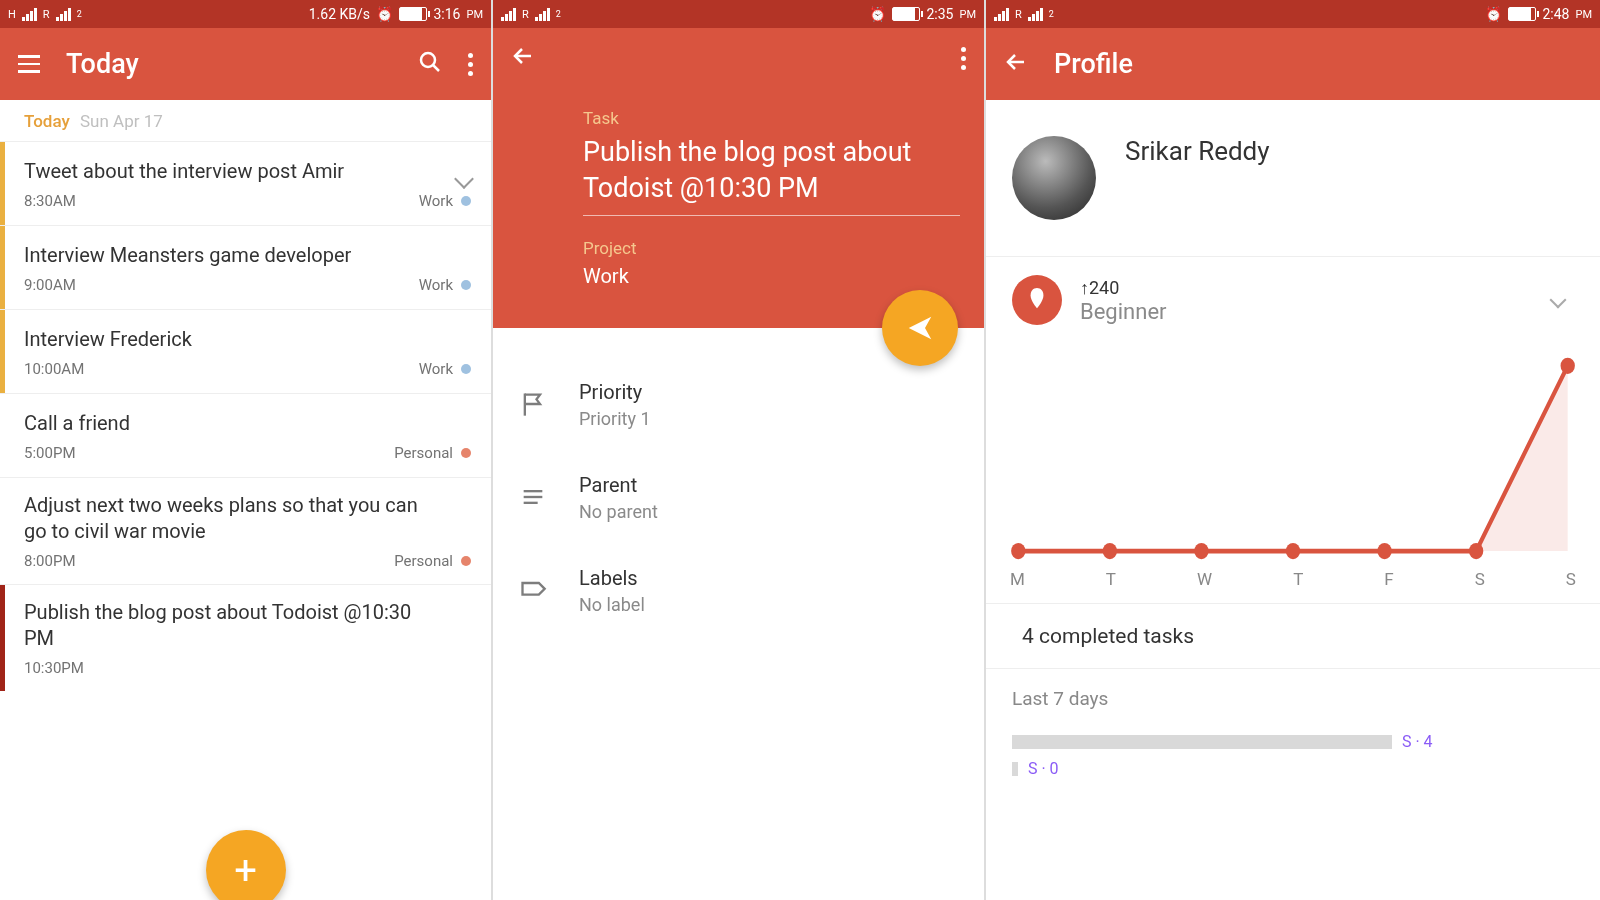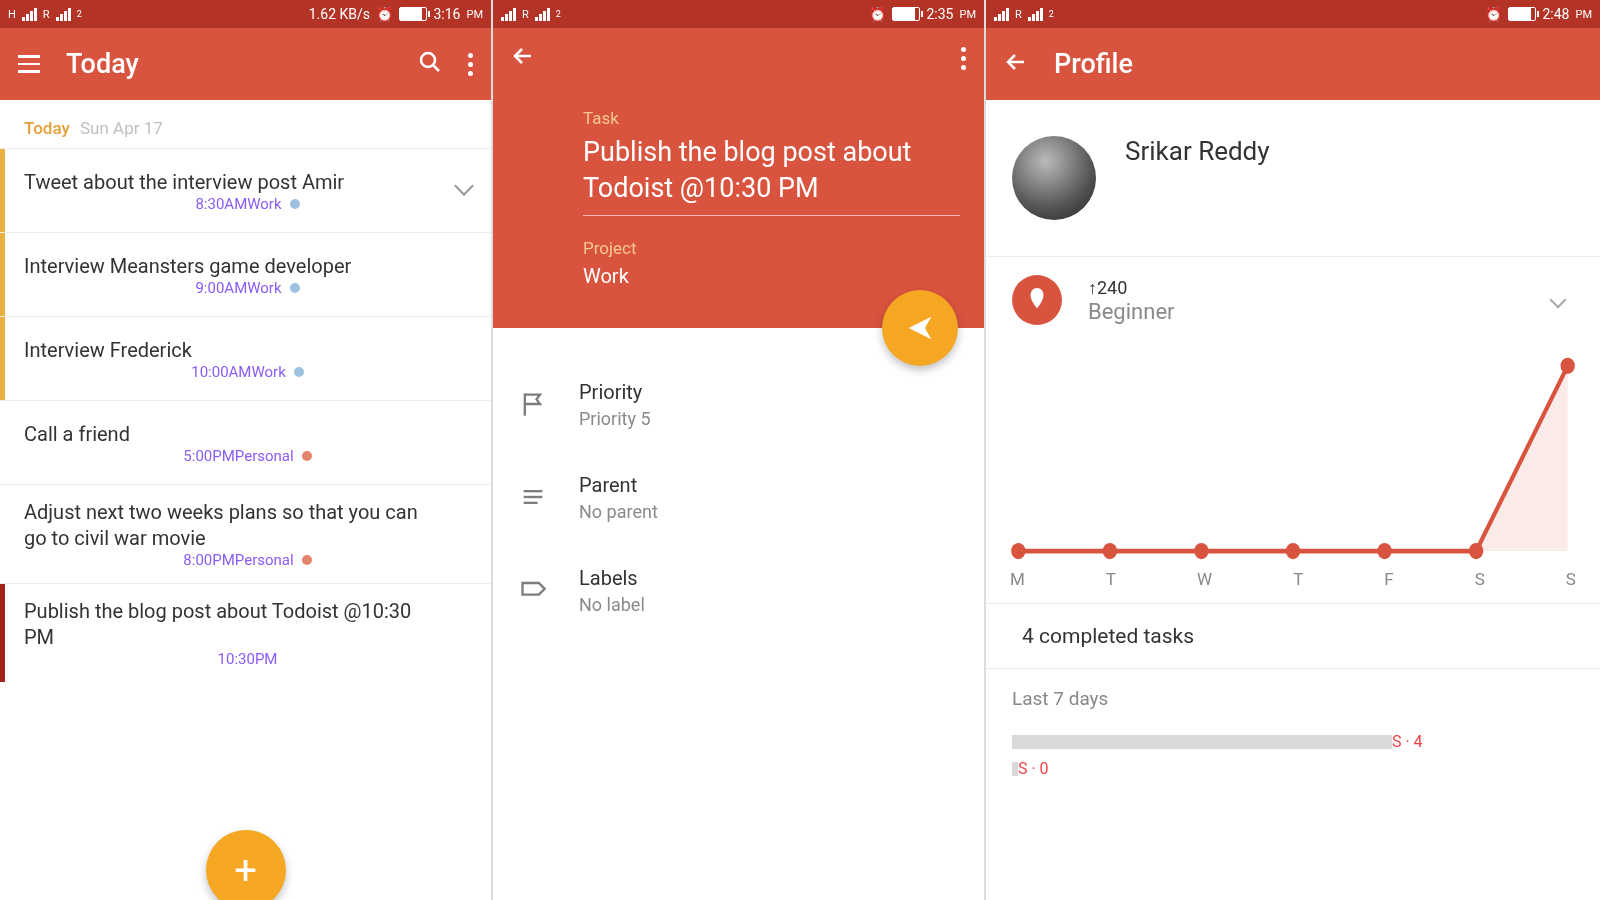--- a/index.html
+++ b/index.html
@@ -21,27 +21,27 @@
 .appbar{height:72px;background:#d9543f;color:#fff;display:flex;align-items:center;padding:0 18px;gap:26px}
 .appbar .title{font-size:27px;font-weight:500;flex:1}
 .appbar .spacer{flex:1}
 .ico{width:24px;height:24px;display:inline-block}
 .menu-icon{display:flex;flex-direction:column;gap:5px;justify-content:center;height:24px}
 .menu-icon span{height:2.5px;background:#fff;width:22px}
 .dots{display:flex;flex-direction:column;gap:4px;align-items:center;justify-content:center;height:24px}
 .dots span{width:5px;height:5px;background:#fff;border-radius:50%}
 
 
-.day-hdr{padding:18px 24px 10px;font-size:17px}
+.day-hdr{padding:11px 24px 10px;font-size:17px}
 .day-hdr .lbl{color:#e6a03a;font-weight:500}
 .day-hdr .date{color:#bfbfbf;margin-left:6px}
 .task{border-top:1px solid #eee;padding:14px 20px 14px 24px;position:relative;min-height:84px;display:flex;flex-direction:column;justify-content:center}
 .task .bar{position:absolute;left:0;top:0;bottom:0;width:5px}
 .task .ttl{font-size:20px;color:#333;line-height:1.3;padding-right:30px}
-.task .meta{display:flex;justify-content:center;font-size:15px;color:#8b5cf6;align-items:center}
+.task .meta{display:flex;justify-content:space-between;font-size:15px;color:#737373;margin-top:8px;align-items:center}
 .task .proj{display:flex;align-items:center;gap:8px}
 .dot{width:10px;height:10px;border-radius:50%;display:inline-block}
 .chev{position:absolute;right:20px;top:30px;width:14px;height:14px;border-right:2px solid #999;border-bottom:2px solid #999;transform:rotate(45deg)}
 .fab{position:absolute;bottom:-10px;left:50%;transform:translateX(-40px);width:80px;height:80px;border-radius:50%;background:#f5a623;display:flex;align-items:center;justify-content:center;color:#fff;font-size:40px;box-shadow:0 4px 8px rgba(0,0,0,.25)}
 
 
 .hero{background:#d9543f;color:#fff;padding:0 24px 40px 90px;position:relative}
 .hero .lbl{color:#f5c78e;font-size:17px;padding-top:20px}
 .hero .tasktxt{font-size:27px;line-height:1.35;border-bottom:1px solid rgba(255,255,255,.6);padding-bottom:8px;margin-top:6px}
 .hero .projtxt{font-size:20px;color:#fff;margin-top:6px}
@@ -49,32 +49,32 @@
 .send-fab svg{fill:#fff}
 .detail{display:flex;gap:30px;padding:22px 26px;align-items:center}
 .detail .dicon{width:30px;flex-shrink:0;color:#7d7d7d}
 .detail .dtxt .k{font-size:20px;color:#333;margin-bottom:4px}
 .detail .dtxt .v{font-size:18px;color:#8a8a8a}
 
 
 .prof-row{display:flex;align-items:flex-start;gap:29px;padding:36px 26px;border-bottom:1px solid #eee}
 .avatar{width:84px;height:84px;border-radius:50%;background:radial-gradient(circle at 40% 30%, #bbb 0%, #555 60%, #222 100%);flex-shrink:0}
 .prof-name{font-size:26px;color:#333}
-.karma-row{display:flex;align-items:center;gap:26px;padding:18px 26px 10px}
+.karma-row{display:flex;align-items:center;gap:18px;padding:18px 26px 10px}
 .karma-badge{width:50px;height:50px;border-radius:50%;background:#d9543f;display:flex;align-items:center;justify-content:center}
 .karma-badge svg{fill:#fff}
 .karma-txt .pts{font-size:18px;color:#333}
 .karma-txt .lvl{font-size:22px;color:#8a8a8a}
 .karma-chev{margin-left:auto;width:12px;height:12px;border-right:2px solid #aaa;border-bottom:2px solid #aaa;transform:rotate(45deg);margin-right:10px}
 .chart-area{height:230px;padding:10px 20px 0;position:relative}
 .chart-svg{width:100%;height:100%}
 .axis-lbls{display:flex;justify-content:space-between;padding:4px 24px 14px;color:#888;font-size:17px;border-bottom:1px solid #eee}
 .stats-block{padding:20px 36px;font-size:21px;color:#333;border-bottom:1px solid #eee}
 .last7{padding:18px 26px;color:#888;font-size:19px}
-.histrow{display:flex;align-items:center;padding:4px 26px;color:#ef4444;font-size:16px}
+.histrow{display:flex;align-items:center;gap:10px;padding:4px 26px;color:#8b5cf6;font-size:16px}
 .histbar{height:14px;background:#d9d9d9}
 svg{display:block}
 </style>
 </head>
 <body>
 
 <div class="wrap">
 
 <div class="pane">
   <div class="status">
@@ -236,21 +236,21 @@
   <div id="detail-list" style="margin-top:30px">
         <div class="detail">
           <div class="dicon">
             <svg width="28" height="28" viewBox="0 0 24 24" fill="none" stroke="#7d7d7d" stroke-width="2">
               <line x1="5" y1="3" x2="5" y2="22"></line>
               <path d="M5 4h13l-3 4 3 4H5"></path>
             </svg>
           </div>
     <div class="dtxt">
             <div class="k">Priority</div>
-    <div class="v">Priority 5</div>
+    <div class="v">Priority 1</div>
           </div>
         </div>
         <div class="detail">
           <div class="dicon">
             <svg width="28" height="28" viewBox="0 0 24 24" fill="none" stroke="#7d7d7d" stroke-width="2">
               <line x1="4" y1="7" x2="20" y2="7"></line>
               <line x1="4" y1="12" x2="20" y2="12"></line>
               <line x1="4" y1="17" x2="16" y2="17"></line>
             </svg>
           </div>

